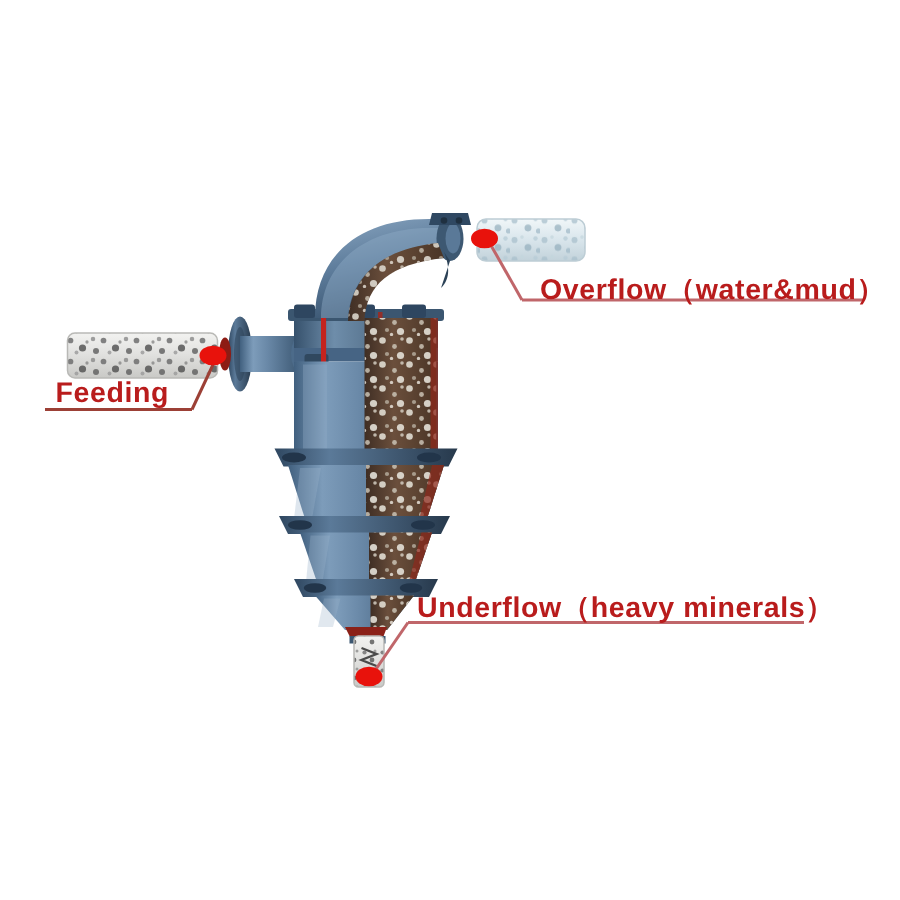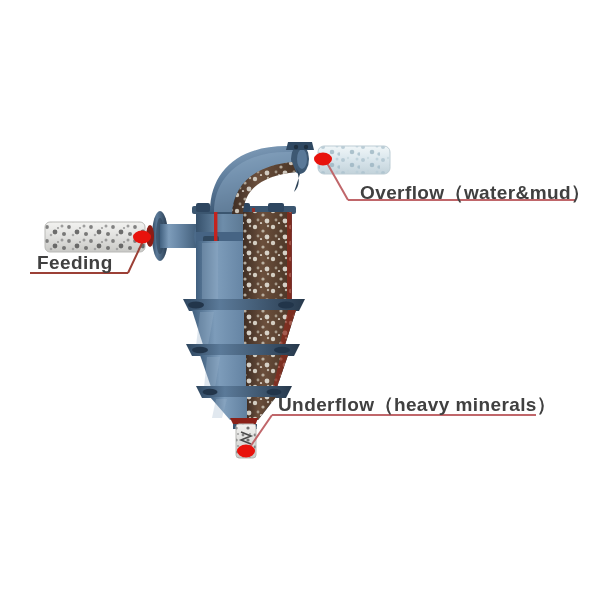--- a/index.html
+++ b/index.html
@@ -1,20 +1,20 @@
 <!DOCTYPE html>
 <html><head>
 <meta charset="utf-8">
 <style>
   html,body{margin:0;padding:0;background:#ffffff;}
   body{width:600px;height:600px;overflow:hidden;font-family:"Liberation Sans",sans-serif;}
   #stage{position:relative;width:600px;height:600px;background:#ffffff;}
   #stage svg{position:absolute;left:0;top:0;}
   .lbl{position:absolute;white-space:nowrap;font-family:"Liberation Sans",sans-serif;
-       font-weight:bold;color:#404040;letter-spacing:.4px;}
+       font-weight:bold;color:#b91c1c;letter-spacing:.4px;}
   #lbl-overflow{left:360px;top:180px;font-size:19px;}
   #lbl-feeding{left:37px;top:252px;font-size:19px;}
   #lbl-underflow{left:278px;top:392px;font-size:19px;}
 </style>
 </head>
 <body>
 
 <div id="stage">
 
   <svg width="600" height="600" viewBox="0 0 600 600">

